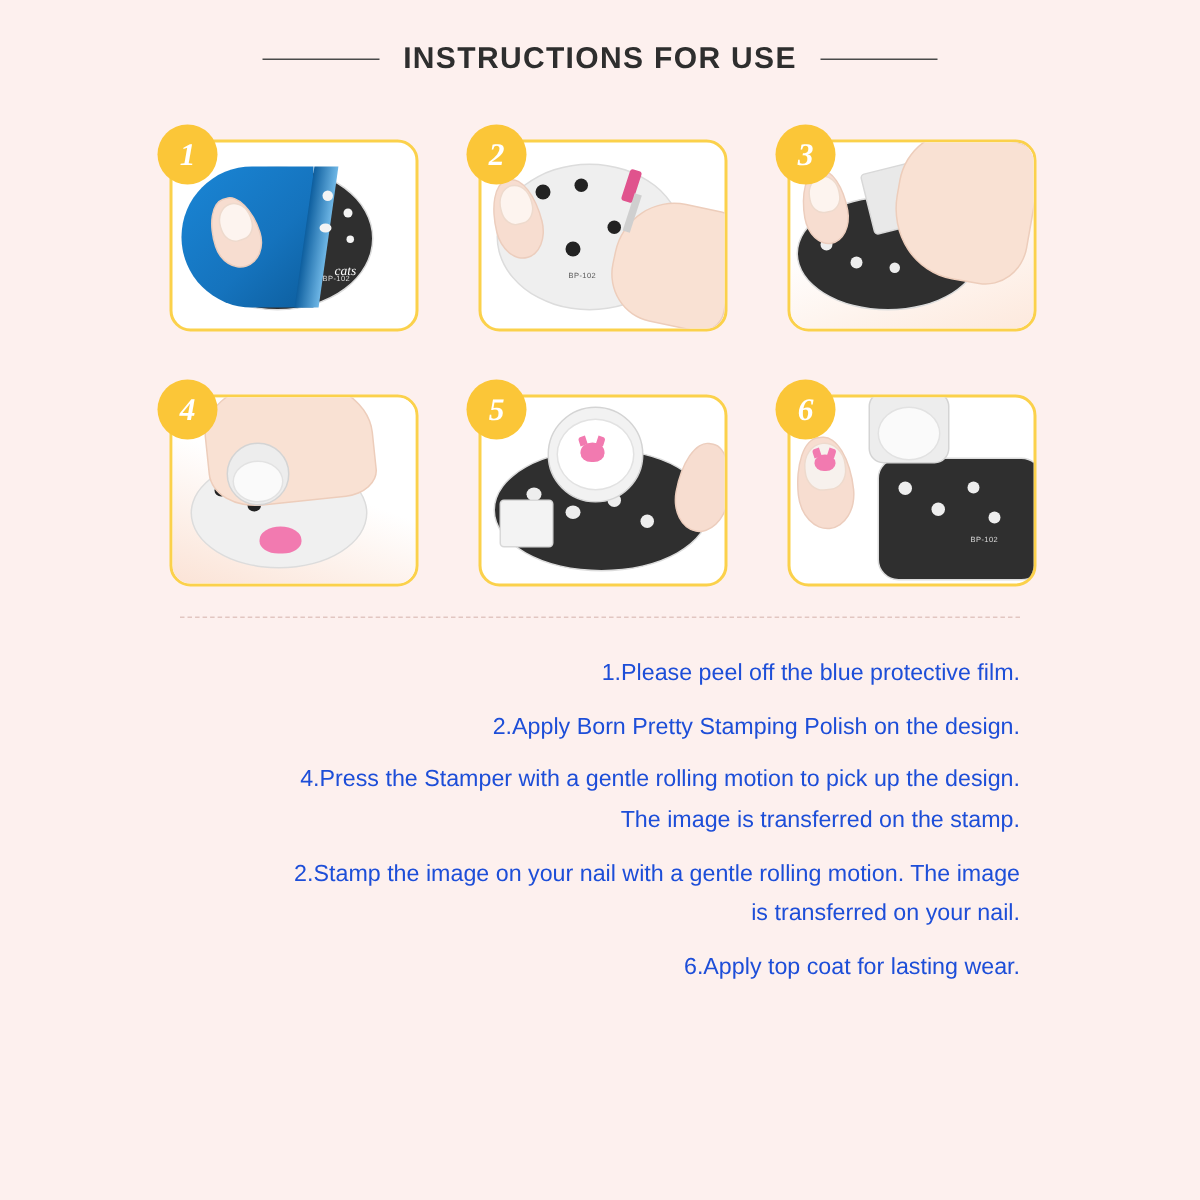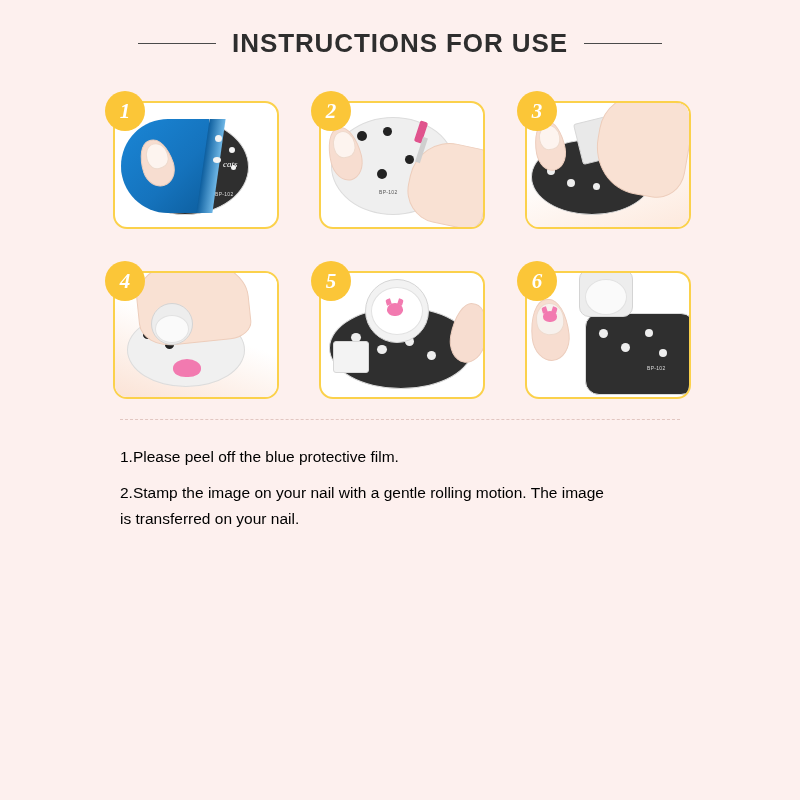--- a/index.html
+++ b/index.html
@@ -28,21 +28,21 @@
     justify-content: center;
     gap: 16px;
     padding-top: 28px;
   }
   .title-rule {
     width: 78px;
     height: 1px;
     background: #4a4a4a;
   }
   .title-text {
-    font-size: 26px;
+    font-size: 20px;
     font-weight: bold;
     letter-spacing: 0.9px;
     color: #2e2e2e;
     white-space: nowrap;
     text-align: center;
   }
 
   
   .steps {
     display: grid;
@@ -181,23 +181,24 @@
   
   .list {
     margin: 24px auto 0;
     width: 560px;
     padding-left: 0;
   }
   .list-item {
     display: block;
     font-size: 15.5px;
     line-height: 1.72;
-    color: #000000;
+    color: #1d4ed8;
     margin-bottom: 9px;
     white-space: pre-line;
+    text-align: right;
   }
 </style>
 </head>
 <body>
 
 <div class="page">
 
   <div class="title-row">
     <div class="title-rule"></div>
     <div class="title-text">INSTRUCTIONS FOR USE</div>
@@ -205,21 +206,21 @@
   </div>
 
   <div class="steps">
 
     <div class="step">
       <div class="step-card">
         <div class="photo">
           <div class="plate plate-dark" style="left:6px;top:16px;width:126px;height:94px;border-radius:50%;"></div>
           <div class="film-blue" style="left:6px;top:16px;width:88px;height:94px;border-radius:60px 0 0 60px;"></div>
           <div style="position:absolute;left:88px;top:16px;width:16px;height:94px;background:linear-gradient(90deg,#0d5e9e,#6fb7e6);transform:skewX(-8deg);"></div>
-          <div class="cats-word" style="left:108px;top:56px;">cats</div>
+          <div class="cats-word" style="left:108px;top:80px;">cats</div>
           <div class="label-txt" style="left:100px;top:88px;color:#ddd;">BP-102</div>
           <div class="pattern-dot" style="left:100px;top:32px;width:7px;height:7px;background:#f4f4f4;border-radius:50%;"></div>
           <div class="pattern-dot" style="left:114px;top:44px;width:6px;height:6px;background:#f4f4f4;border-radius:50%;"></div>
           <div class="pattern-dot" style="left:98px;top:54px;width:8px;height:6px;background:#f4f4f4;border-radius:50%;"></div>
           <div class="pattern-dot" style="left:116px;top:62px;width:5px;height:5px;background:#f4f4f4;border-radius:50%;"></div>
           <div class="finger" style="left:26px;top:36px;width:30px;height:46px;transform:rotate(-18deg);"></div>
           <div class="nail" style="left:31px;top:40px;width:20px;height:24px;transform:rotate(-18deg);"></div>
         </div>
       </div>
       <div class="step-badge">1</div>
@@ -325,17 +326,21 @@
       </div>
       <div class="step-badge">6</div>
     </div>
 
   </div>
 
   <div class="divider"></div>
 
   <div class="list">
     <div class="list-item">1.Please peel off the blue protective film.</div>
+    <div class="list-item">2.Apply Born Pretty Stamping Polish on the design.</div>
+    <div class="list-item">4.Press the Stamper with a gentle rolling motion to pick up the design.
+   The image is transferred on the stamp.</div>
     <div class="list-item">2.Stamp the image on your nail with a gentle rolling motion. The image
    is transferred on your nail.</div>
+    <div class="list-item">6.Apply top coat for lasting wear.</div>
   </div>
 
 </div>
 
 </body></html>

